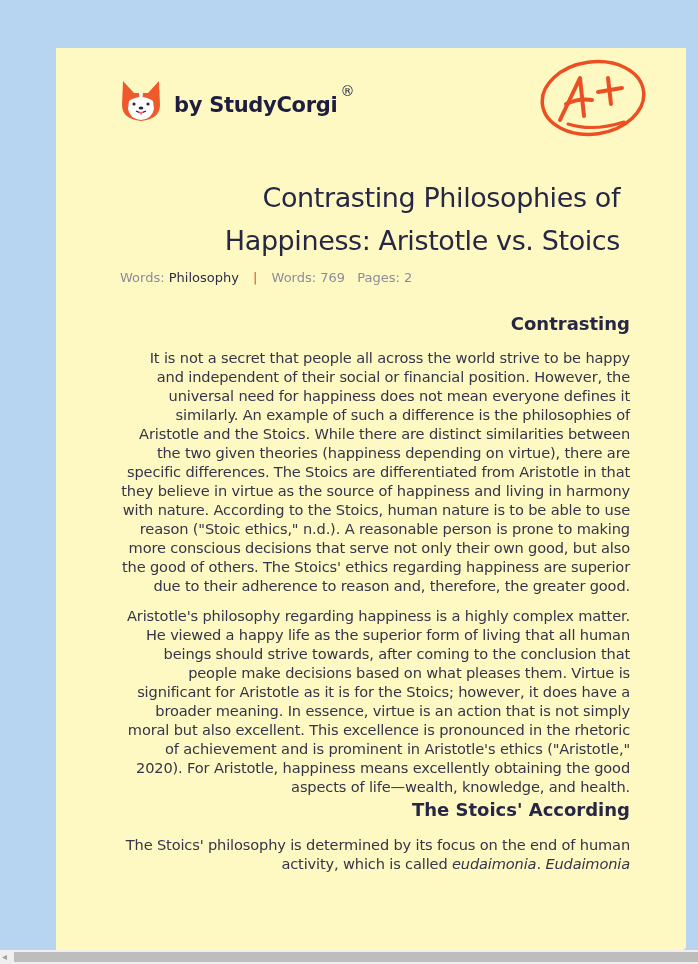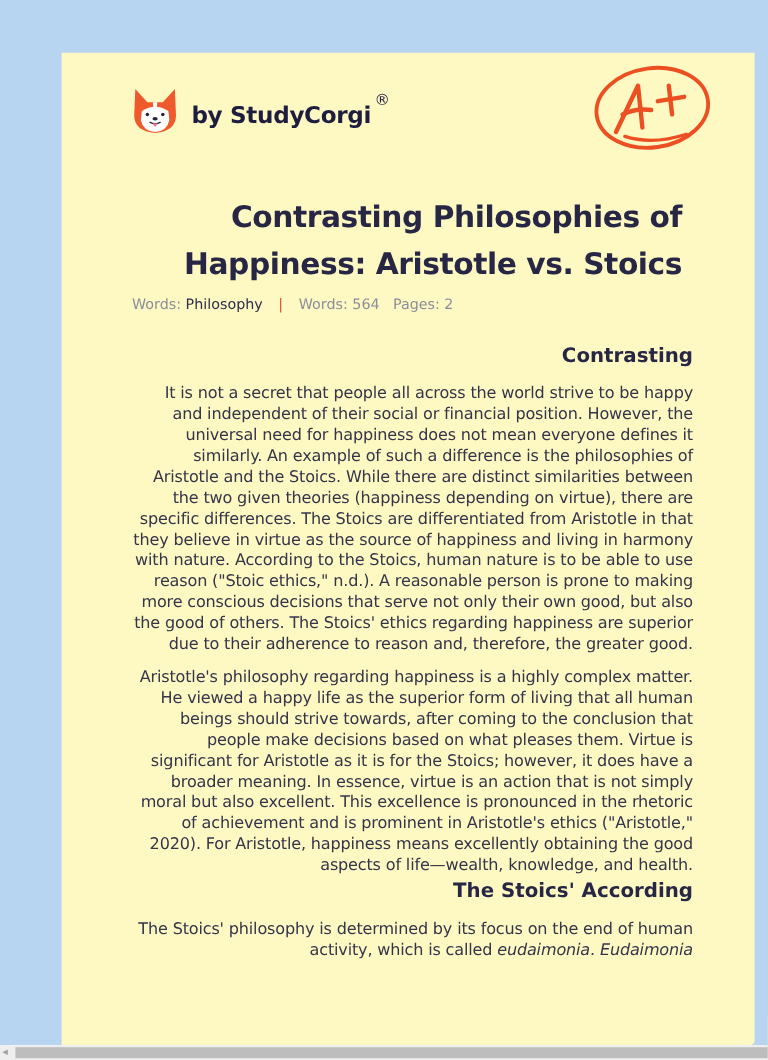--- a/index.html
+++ b/index.html
@@ -17,21 +17,21 @@
   .logo-row { position: absolute; left: 64px; top: 28px; height: 50px; display: flex; align-items: center; }
   .corgi { width: 42px; height: 44px; margin-right: 12px; }
   .brand {
     font-family: "DejaVu Sans", sans-serif; font-weight: bold; font-size: 21px;
     color: #1f1d3f; letter-spacing: -0.3px; position: relative; top: 4px;
   }
   .reg { position: relative; top: -10px; left: 3px; font-size: 14px; font-weight: normal; color: #1f1d3f; font-family: "DejaVu Sans", sans-serif; }
   .grade { position: absolute; left: 482px; top: 10px; width: 110px; height: 82px; }
   .title {
     position: absolute; left: 64px; top: 128px; width: 500px;
-    font-family: "DejaVu Sans", sans-serif; font-weight: bold; font-size: 27px;
+    font-family: "DejaVu Sans", sans-serif; font-weight: normal; font-size: 27px;
     line-height: 43px; color: #272645; margin: 0; letter-spacing: -0.4px;
   }
   .meta {
     position: absolute; left: 64px; top: 222px; font-size: 13px; color: #8c8c9a;
     font-family: "DejaVu Sans", sans-serif; white-space: nowrap;
   }
   .meta .topic-val { color: #2d2c4a; }
   .meta .sep { color: #d9532c; margin: 0 10px; }
   .meta .gap { margin-left: 8px; }
   .content { position: absolute; left: 64px; top: 262px; width: 510px; }
@@ -83,21 +83,21 @@
     <path d="M70 20 L73 46" fill="none" stroke="#ec4f22" stroke-width="4" stroke-linecap="round"></path>
     <path d="M30 66 Q55 74 86 64" fill="none" stroke="#ec4f22" stroke-width="3" stroke-linecap="round"></path>
   </svg>
 
   <h1 class="title">Contrasting Philosophies of Happiness: Aristotle vs. Stoics</h1>
 
   <div class="meta">
     <span>Words:</span>
     <span class="topic-val">Philosophy</span>
     <span class="sep">|</span>
-    <span>Words: 564</span>
+    <span>Words: 769</span>
     <span class="gap">Pages: 2</span>
   </div>
 
   <div class="content">
     <h2 class="h-intro">Contrasting</h2>
     <p class="p-intro">It is not a secret that people all across the world strive to be happy and independent of their social or financial position. However, the universal need for happiness does not mean everyone defines it similarly. An example of such a difference is the philosophies of Aristotle and the Stoics. While there are distinct similarities between the two given theories (happiness depending on virtue), there are specific differences. The Stoics are differentiated from Aristotle in that they believe in virtue as the source of happiness and living in harmony with nature. According to the Stoics, human nature is to be able to use reason ("Stoic ethics," n.d.). A reasonable person is prone to making more conscious decisions that serve not only their own good, but also the good of others. The Stoics' ethics regarding happiness are superior due to their adherence to reason and, therefore, the greater good.</p>
 
     <p class="p-aris">Aristotle's philosophy regarding happiness is a highly complex matter. He viewed a happy life as the superior form of living that all human beings should strive towards, after coming to the conclusion that people make decisions based on what pleases them. Virtue is significant for Aristotle as it is for the Stoics; however, it does have a broader meaning. In essence, virtue is an action that is not simply moral but also excellent. This excellence is pronounced in the rhetoric of achievement and is prominent in Aristotle's ethics ("Aristotle," 2020). For Aristotle, happiness means excellently obtaining the good aspects of life—wealth, knowledge, and health.</p>
 
     <h2 class="h-stoic">The Stoics' According</h2>

